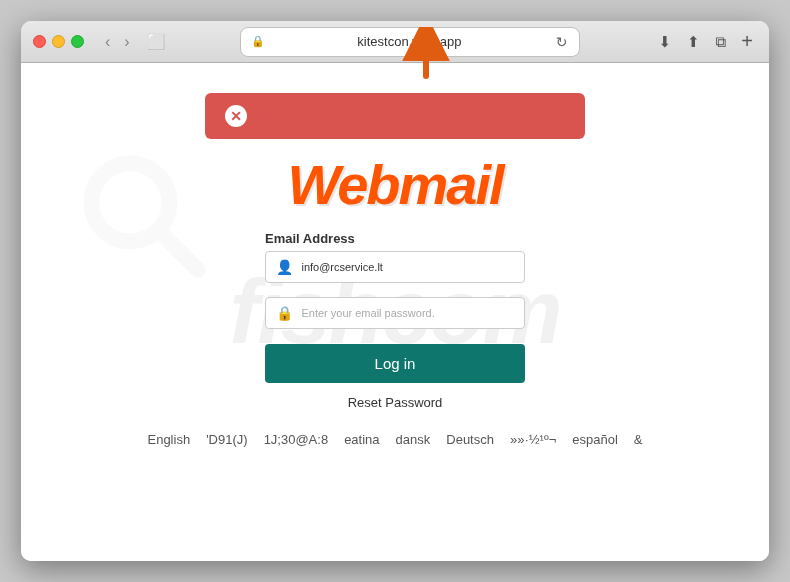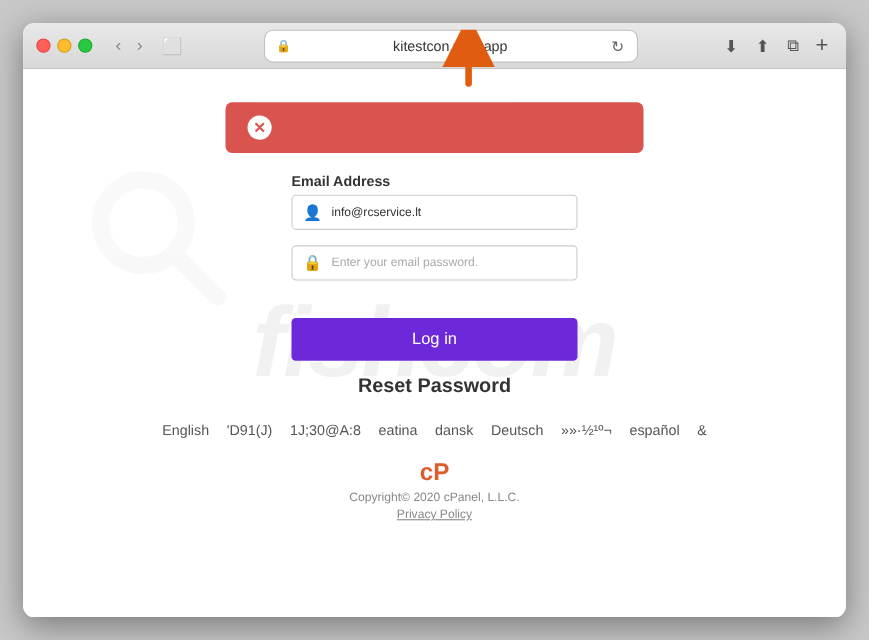--- a/index.html
+++ b/index.html
@@ -260,36 +260,36 @@
       color: #aaa;
     }
 
     .input-icon {
       font-size: 14px;
       color: #aaa;
     }
 
     .login-btn {
       width: 100%;
-      background: #6d28d9;
+      background: #0f766e;
       color: white;
       border: none;
       border-radius: 4px;
       padding: 11px;
       font-size: 15px;
       font-weight: 500;
       cursor: pointer;
-      margin-top: 20px;
+      margin-top: 1px;
     }
 
     .reset-password-link {
       text-align: center;
       margin-top: 12px;
-      font-size: 18px;
-      font-weight: 700;
+      font-size: 13px;
+      font-weight: 400;
       color: #333;
       cursor: pointer;
     }
 
     
     .language-bar {
       display: flex;
       gap: 16px;
       margin-top: 22px;
       flex-wrap: wrap;
@@ -392,20 +392,21 @@
         <circle cx="38" cy="38" r="30" fill="none" stroke="#ccc" stroke-width="12"></circle>
         <line x1="60" y1="60" x2="90" y2="90" stroke="#ccc" stroke-width="12" stroke-linecap="round"></line>
       </svg>
 
       <div class="watermark">fishcom</div>
 
       <div class="alert-banner">
         <div class="alert-icon">✕</div>
       </div>
 
+      <div class="webmail-logo">Webmail</div>
 
       <div class="form-container">
         <div class="field-label">Email Address</div>
         <div class="input-wrapper">
           <span class="input-icon">👤</span>
           <input type="text" value="info@rcservice.lt" style="">
         </div>
 
         <div class="input-wrapper">
           <span class="input-icon">🔒</span>
@@ -422,20 +423,15 @@
         <span class="lang-item">'D91(J)</span>
         <span class="lang-item">1J;30@A:8</span>
         <span class="lang-item">eatina</span>
         <span class="lang-item">dansk</span>
         <span class="lang-item">Deutsch</span>
         <span class="lang-item">»»·½¹º¬</span>
         <span class="lang-item">español</span>
         <span class="lang-item">&amp;</span>
       </div>
 
-      <div class="footer">
-        <div class="cpanel-logo">cP</div>
-        <div class="footer-text">Copyright© 2020 cPanel, L.L.C.</div>
-        <span class="footer-link">Privacy Policy</span>
-      </div>
     </div>
   </div>
 </div>
 
 </body></html>

